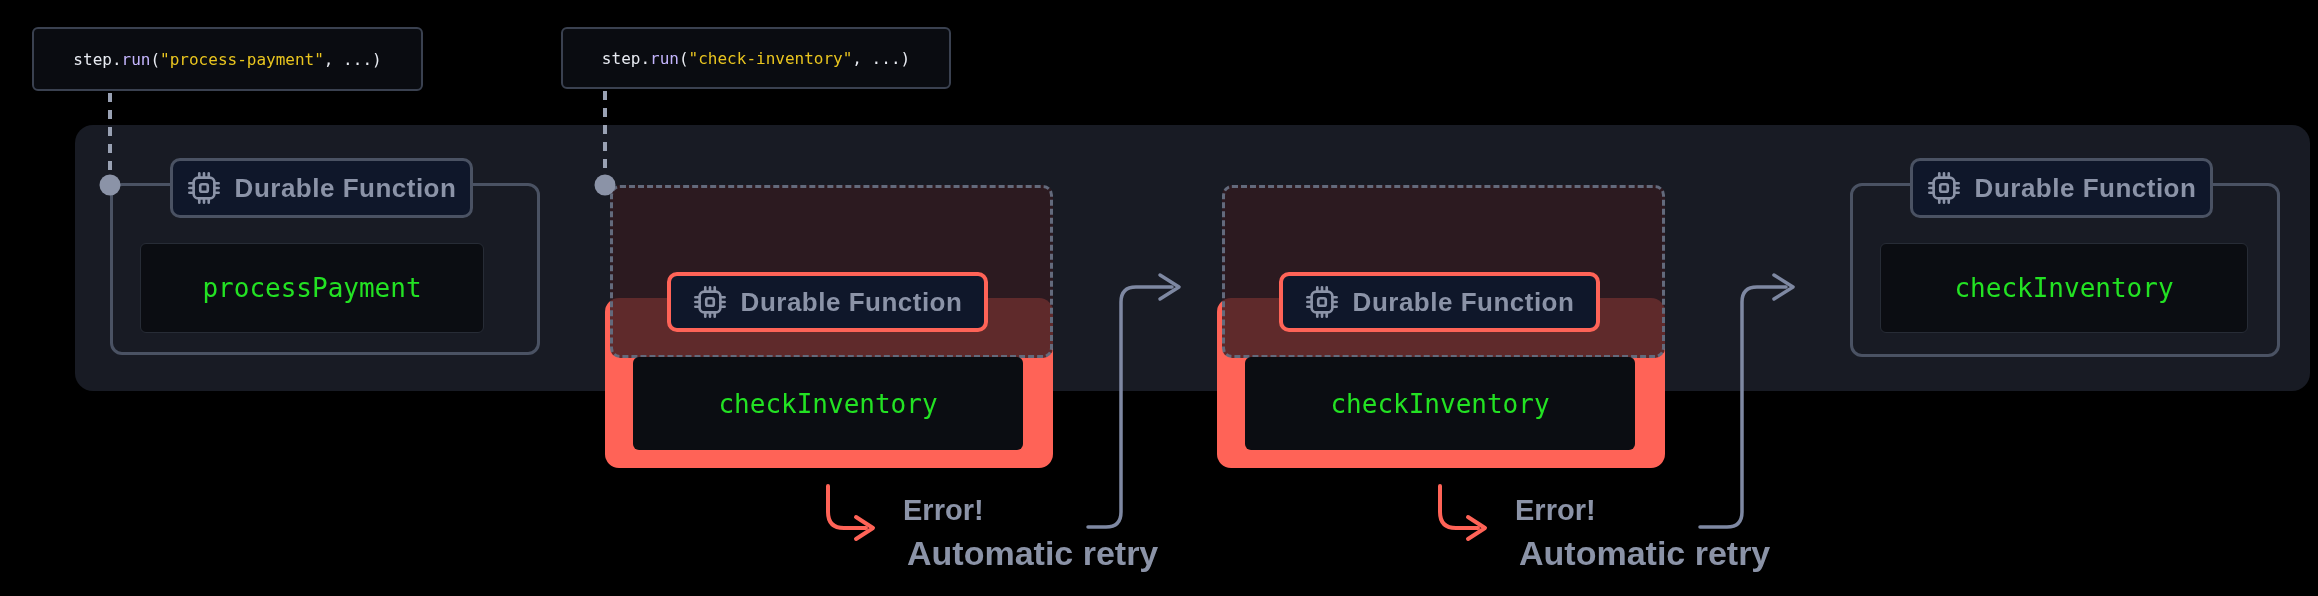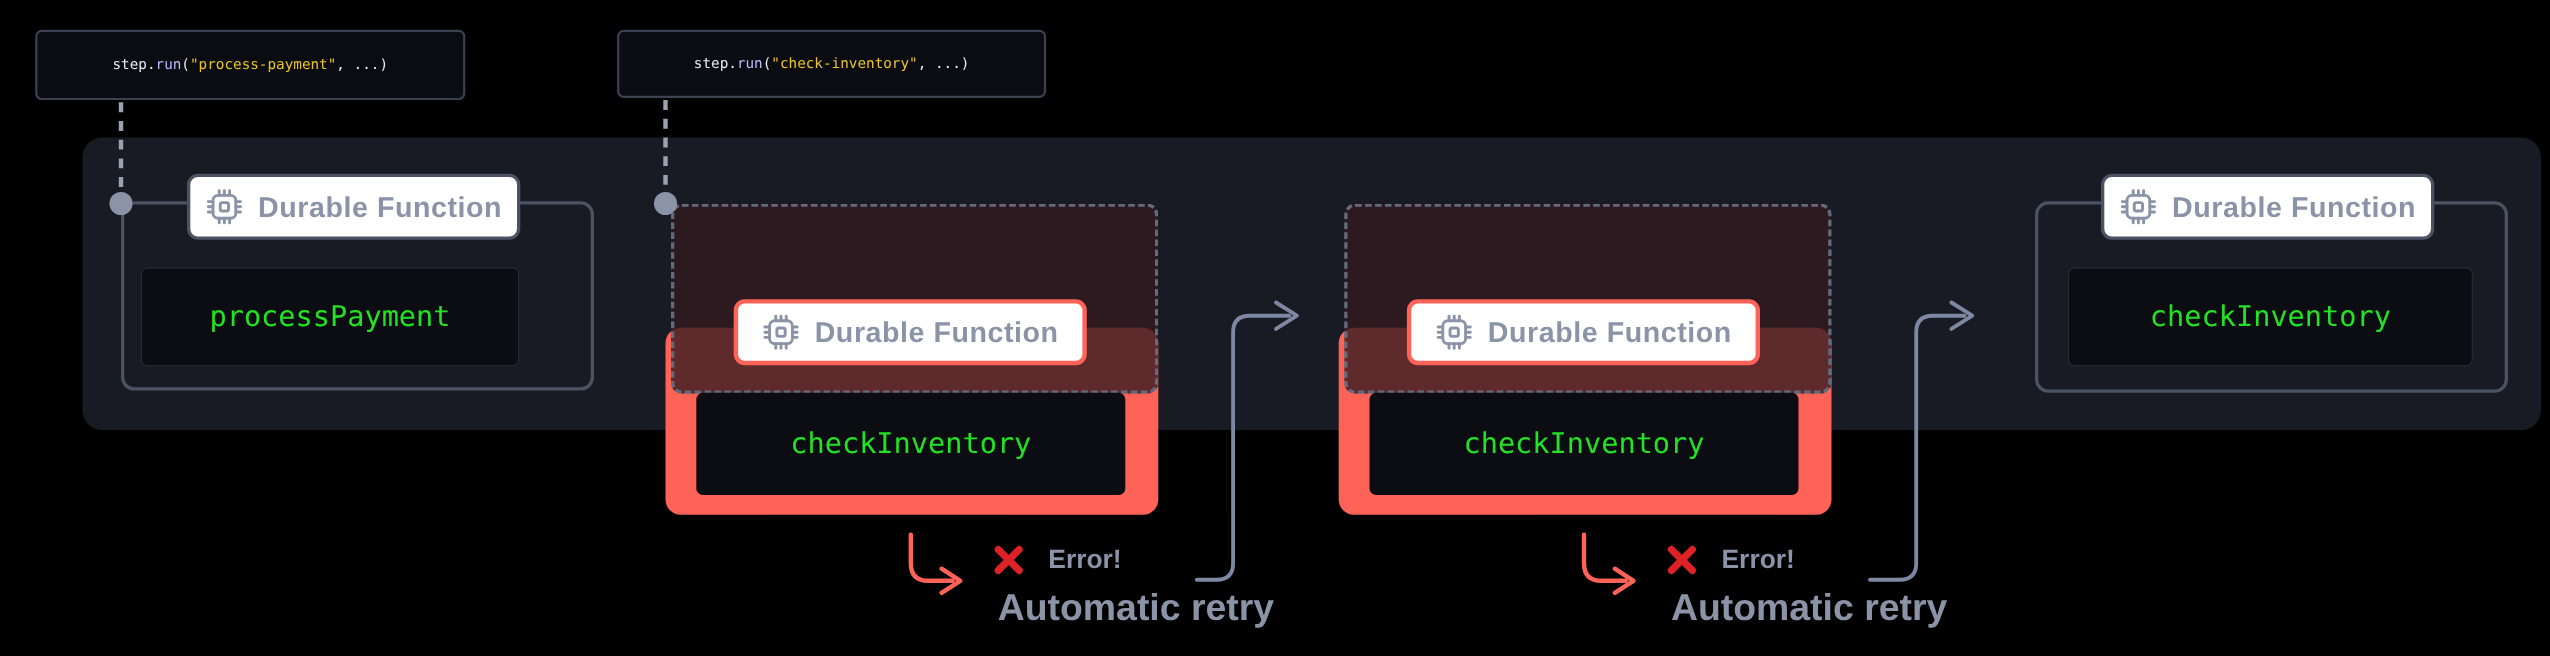--- a/index.html
+++ b/index.html
@@ -7,36 +7,36 @@
     width:2318px;height:596px;position:relative;overflow:hidden;
     background:#000000;
     font-family:"Liberation Sans",sans-serif;
   }
   .abs{position:absolute;box-sizing:border-box;}
 
   
   .code-label{
     display:flex;align-items:center;justify-content:center;
     background:#0a0c11;border:2px solid #3a4150;border-radius:6px;
-    font-family:"DejaVu Sans Mono",monospace;font-size:13px;
+    font-family:"DejaVu Sans Mono",monospace;font-size:16px;
     color:#e8ebf2;white-space:pre;z-index:5;text-align:right;
   }
   .tk-method{color:#c4b5fd;}
   .tk-string{color:#e9c51f;}
 
   
   .container{background:#181b24;border-radius:18px;z-index:1;}
 
   
   .df-card{border:3px solid #4a5263;border-radius:12px;z-index:4;}
 
   
   .chip{
     display:flex;align-items:center;justify-content:center;gap:14px;
-    background:#ffffff;border:3px solid #4a5263;border-radius:10px;
+    background:#0f172a;border:3px solid #4a5263;border-radius:10px;
     color:#8b93a7;font-size:26px;font-weight:600;letter-spacing:.5px;
     z-index:4;
   }
   .chip.red{border:4px solid #ff6357;}
 
   
   .fn-box{
     display:flex;align-items:center;justify-content:center;
     background:#0b0d12;border-radius:6px;
     font-family:"DejaVu Sans Mono",monospace;font-size:26px;color:#23e223;
@@ -46,22 +46,22 @@
 
   
   .ghost{
     border:3px dashed #636a7c;border-radius:10px;
     background:rgba(50,26,31,0.78);z-index:3;
   }
   .red-card{background:#ff6357;border-radius:14px;z-index:2;}
 
   
   .err-line{
-    display:flex;align-items:center;gap:22px;
-    font-weight:700;font-size:24px;color:#8b93a7;z-index:5;
+    display:flex;align-items:center;gap:2px;
+    font-weight:700;font-size:29px;color:#8b93a7;z-index:5;flex-direction:column;
   }
   .retry-line{font-weight:700;font-size:34px;color:#8b93a7;z-index:5;}
 
   svg.overlay{position:absolute;left:0;top:0;z-index:6;pointer-events:none;}
   .cpu{flex:0 0 auto;}
 </style>
 </head>
 <body>
 
 <div class="code-label abs" style="left:32px;top:27px;width:391px;height:64px;">
@@ -76,21 +76,21 @@
 
 <div class="df-card abs" style="left:110px;top:183px;width:430px;height:172px;"></div>
 <div class="chip abs" style="left:170px;top:158px;width:303px;height:60px;">
   <svg class="cpu" width="34" height="34" viewBox="0 0 36 36" fill="none" stroke="#8b93a7" stroke-width="2.8" stroke-linecap="round">
     <path d="M13 2.5V7 M18 2.5V7 M23 2.5V7 M13 29v4.5 M18 29v4.5 M23 29v4.5 M2.5 13H7 M2.5 18H7 M2.5 23H7 M29 13h4.5 M29 18h4.5 M29 23h4.5"></path>
     <rect x="7" y="7" width="22" height="22" rx="5"></rect>
     <rect x="14" y="14" width="8" height="8" rx="2"></rect>
   </svg>
   <span>Durable Function</span>
 </div>
-<div class="fn-box plain abs" style="left:128px;top:243px;width:344px;height:90px;">
+<div class="fn-box plain abs" style="left:140px;top:243px;width:344px;height:90px;">
   <span>processPayment</span>
 </div>
 
 <div class="red-card abs" style="left:605px;top:298px;width:448px;height:170px;"></div>
 <div class="ghost abs" style="left:610px;top:185px;width:443px;height:173px;"></div>
 <div class="chip red abs" style="left:667px;top:272px;width:321px;height:60px;">
   <svg class="cpu" width="34" height="34" viewBox="0 0 36 36" fill="none" stroke="#8b93a7" stroke-width="2.8" stroke-linecap="round">
     <path d="M13 2.5V7 M18 2.5V7 M23 2.5V7 M13 29v4.5 M18 29v4.5 M23 29v4.5 M2.5 13H7 M2.5 18H7 M2.5 23H7 M29 13h4.5 M29 18h4.5 M29 23h4.5"></path>
     <rect x="7" y="7" width="22" height="22" rx="5"></rect>
     <rect x="14" y="14" width="8" height="8" rx="2"></rect>

